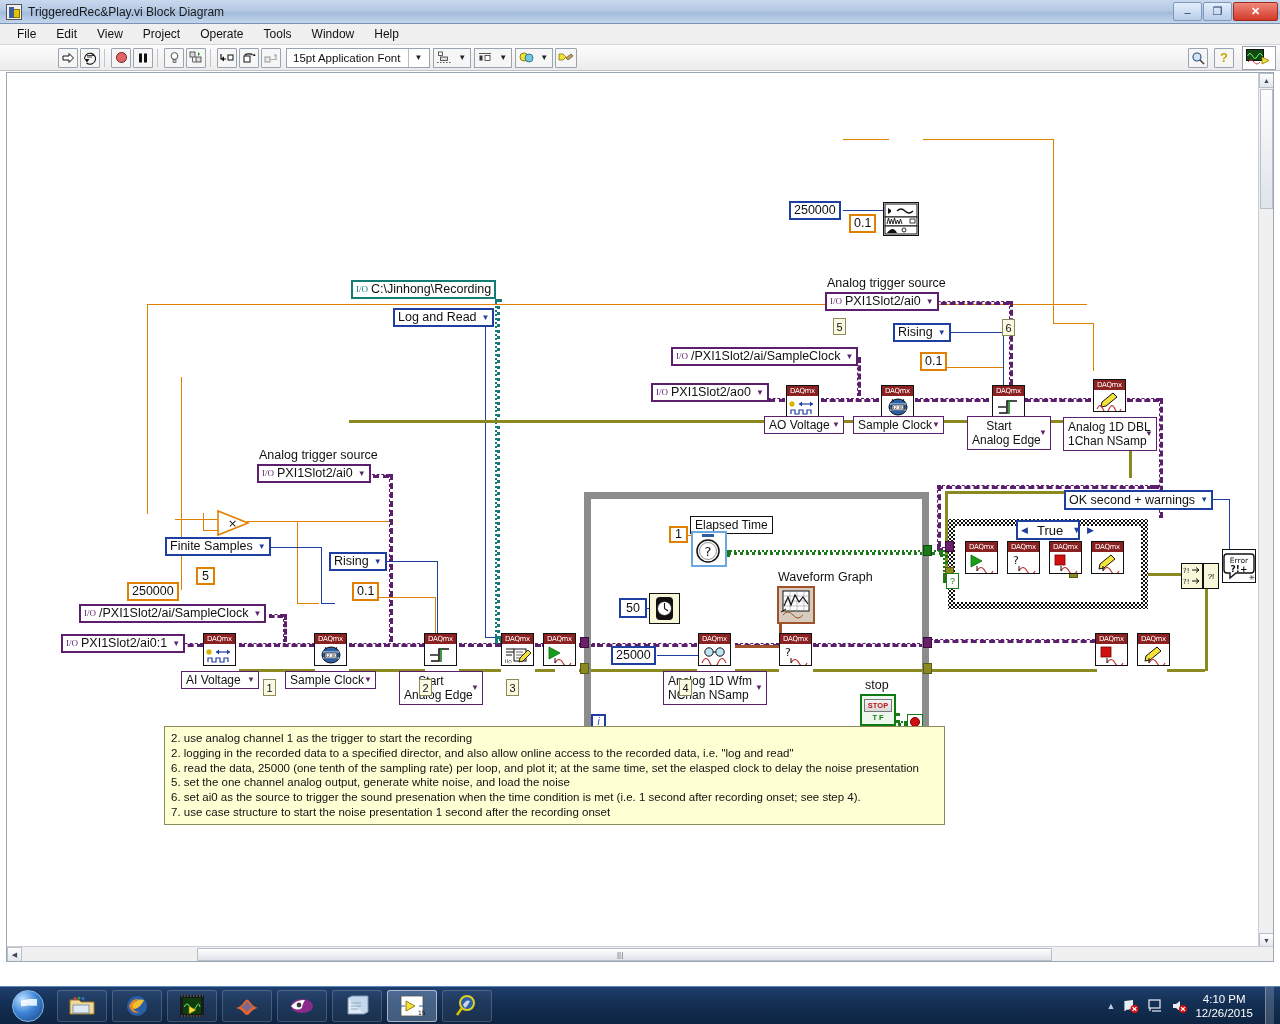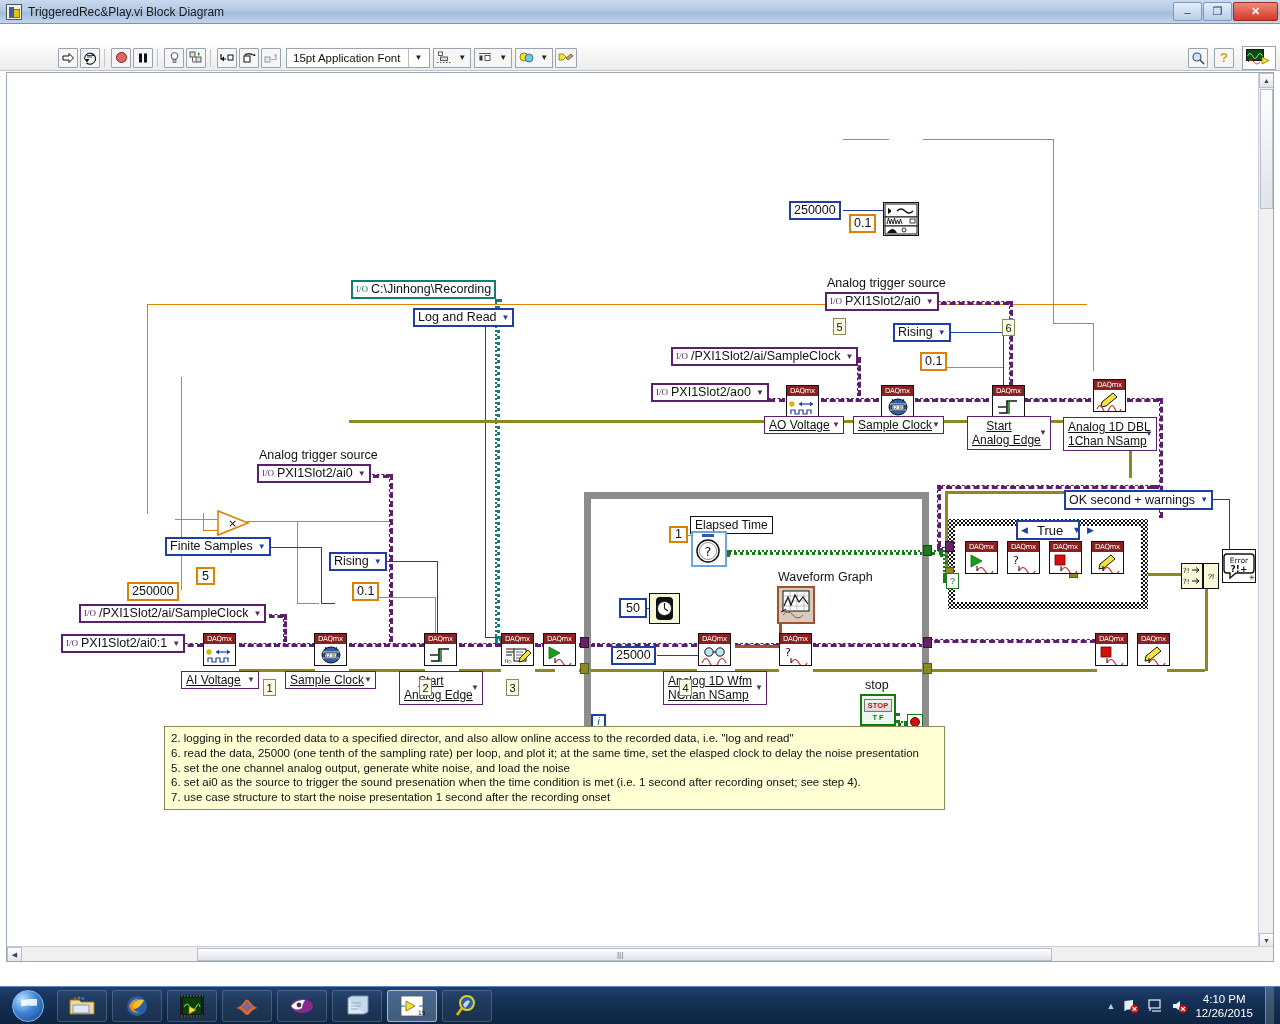--- a/index.html
+++ b/index.html
@@ -111,21 +111,21 @@
     height: 10px; background: #8a2020; color: #fff; font-size: 7px;
     display: flex; align-items: center; justify-content: center; letter-spacing: -0.3px;
     font-family: "DejaVu Sans", sans-serif;
   }
   .daq .body { height: 22px; position: relative; display:flex;align-items:center;justify-content:center; }
 
   
   .vilabel {
     position: absolute; border: 1px solid #5c1f6e; background: #fff;
     font-size: 12px; color: #111; padding: 1px 24px 1px 4px; line-height: 14px;
-    text-align: center; white-space: nowrap; text-decoration: underline;
+    text-align: center; white-space: nowrap;
   }
   .vilabel .dd { position: absolute; right: 3px; top: 50%; transform: translateY(-50%); font-size: 8px; color: #5c1f6e; }
   .vilabel.two { padding-top: 2px; padding-bottom: 2px; }
 
   .freelabel { position: absolute; font-size: 12.5px; color: #111; white-space: nowrap; }
 
   .stepnum {
     position: absolute; width: 13px; height: 17px; border: 1px solid #8a8a5a;
     background: #fbfbe3; font-size: 11px; color: #111;
     display: flex; align-items: center; justify-content: center;
@@ -222,20 +222,30 @@
   <div class="titlebar">
     <div class="ticon"></div>
     <span class="title-text">TriggeredRec&amp;Play.vi Block Diagram</span>
     <div class="wbtns">
       <div class="wbtn">–</div>
       <div class="wbtn">❐</div>
       <div class="wbtn close">✕</div>
     </div>
   </div>
 
+  <div class="menubar">
+    <span class="menu-item">File</span>
+    <span class="menu-item">Edit</span>
+    <span class="menu-item">View</span>
+    <span class="menu-item">Project</span>
+    <span class="menu-item">Operate</span>
+    <span class="menu-item">Tools</span>
+    <span class="menu-item">Window</span>
+    <span class="menu-item">Help</span>
+  </div>
 
   <div class="toolbar">
     <div style="width:56px"></div>
     <div class="tbtn">
       <svg width="14" height="14" viewBox="0 0 14 14">
           <path d="M2 5h6V2.5L12.5 7 8 11.5V9H2z" fill="#fff" stroke="#111" stroke-width="1"></path>
         </svg>
     </div>
     <div class="tbtn">
       <svg width="14" height="14" viewBox="0 0 14 14">
@@ -497,21 +507,21 @@
           <path d="M3 30 q6-8 10 0" fill="#111"></path>
           <circle cx="20" cy="27" r="2" fill="none" stroke="#111" stroke-width="0.9"></circle>
         </svg>
       </div>
 
       <div class="term teal" style="left:344px;top:207px">
         <span class="ioglyph" style="color:#147c74">I/O</span>
         <span>C:\Jinhong\Recording</span>
       </div>
 
-      <div class="term blue" style="left:406px;top:235px">
+      <div class="term blue" style="left:386px;top:235px">
         <span>Log and Read</span>
         <span class="dd">▼</span>
       </div>
 
       <div class="freelabel" style="left:820px;top:203px">Analog trigger source</div>
       <div class="term purple" style="left:818px;top:219px">
         <span class="ioglyph">I/O</span>
         <span>PXI1Slot2/ai0</span>
         <span class="dd">▼</span>
       </div>
@@ -913,20 +923,21 @@
           <text x="26" y="30" font-size="7" fill="#111" font-family="DejaVu Sans">✳</text>
         </svg>
       </div>
 
       <div class="stepnum" style="left:256px;top:606px">1</div>
       <div class="stepnum" style="left:412px;top:606px">2</div>
       <div class="stepnum" style="left:499px;top:606px">3</div>
       <div class="stepnum" style="left:672px;top:606px">4</div>
 
       <div class="commentbox" style="left:157px;top:653px;width:781px">
+        <div>2. use analog channel 1 as the trigger to start the recording</div>
         <div>2. logging in the recorded data to a specified director, and also allow online access to the recorded data, i.e. "log and read"</div>
         <div>6. read the data, 25000 (one tenth of the sampling rate) per loop, and plot it; at the same time, set the elasped clock to delay the noise presentation</div>
         <div>5. set the one channel analog output, generate white noise, and load the noise</div>
         <div>6. set ai0 as the source to trigger the sound presenation when the time condition is met (i.e. 1 second after recording onset; see step 4).</div>
         <div>7. use case structure to start the noise presentation 1 second after the recording onset</div>
       </div>
 
     </div>
 
     <div class="vscroll">

